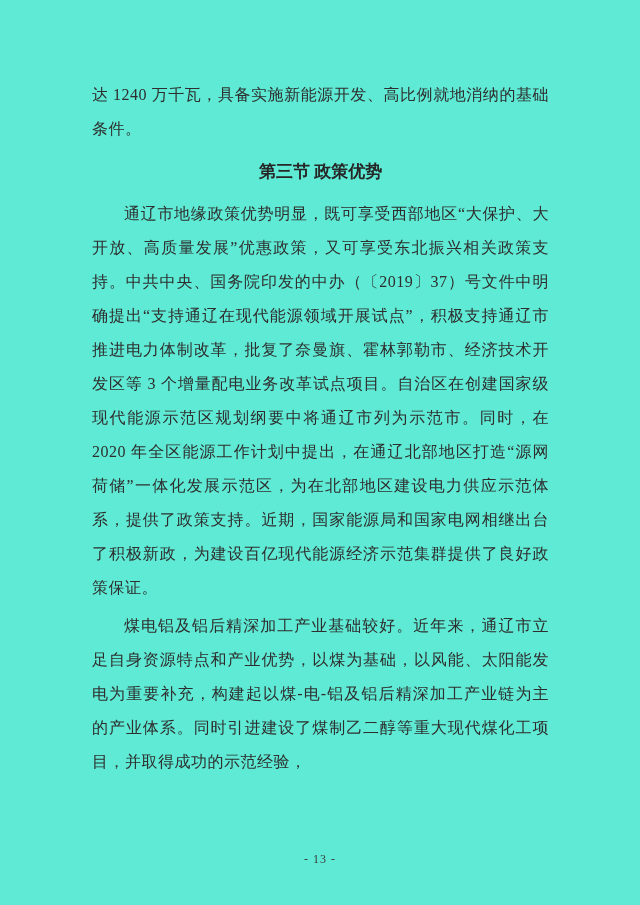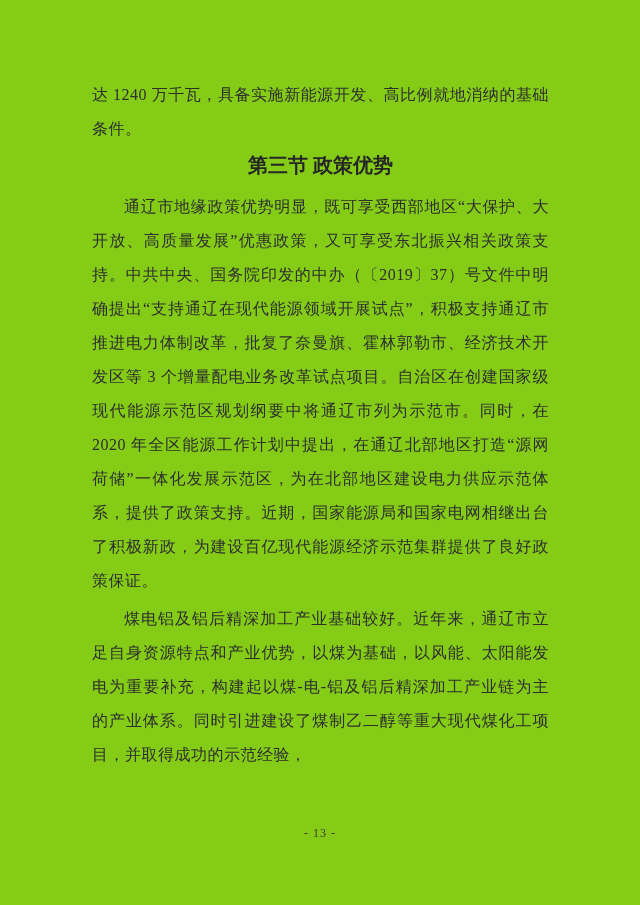--- a/index.html
+++ b/index.html
@@ -5,49 +5,49 @@
   html, body {
     margin: 0;
     padding: 0;
     background: #ffffff;
   }
   .page {
     position: relative;
     width: 640px;
     height: 905px;
     margin: 0 auto;
-    background: #84cc16;
+    background: #5eead4;
     box-sizing: border-box;
     padding: 78px 91px 0 92px;
     font-family: "Liberation Serif", "DejaVu Serif", serif;
     color: #2e2e2e;
     overflow: hidden;
   }
   .para {
     margin: 0 0 4px 0;
     font-size: 16px;
     line-height: 34px;
     text-align: justify;
     letter-spacing: 0.5px;
   }
   .para.indent {
     text-indent: 2em;
   }
   .section-heading {
-    margin: 4px 0 10px 0;
-    font-size: 20px;
+    margin: 11px 0 10px 0;
+    font-size: 17px;
     line-height: 30px;
     font-weight: bold;
     text-align: center;
     color: #262626;
   }
   .footer {
     position: absolute;
     left: 0;
-    top: 826px;
+    top: 852px;
     width: 100%;
     text-align: center;
     font-size: 12px;
     line-height: 14px;
     color: #3a3a3a;
     letter-spacing: 1px;
   }
 </style>
 </head>
 <body>

